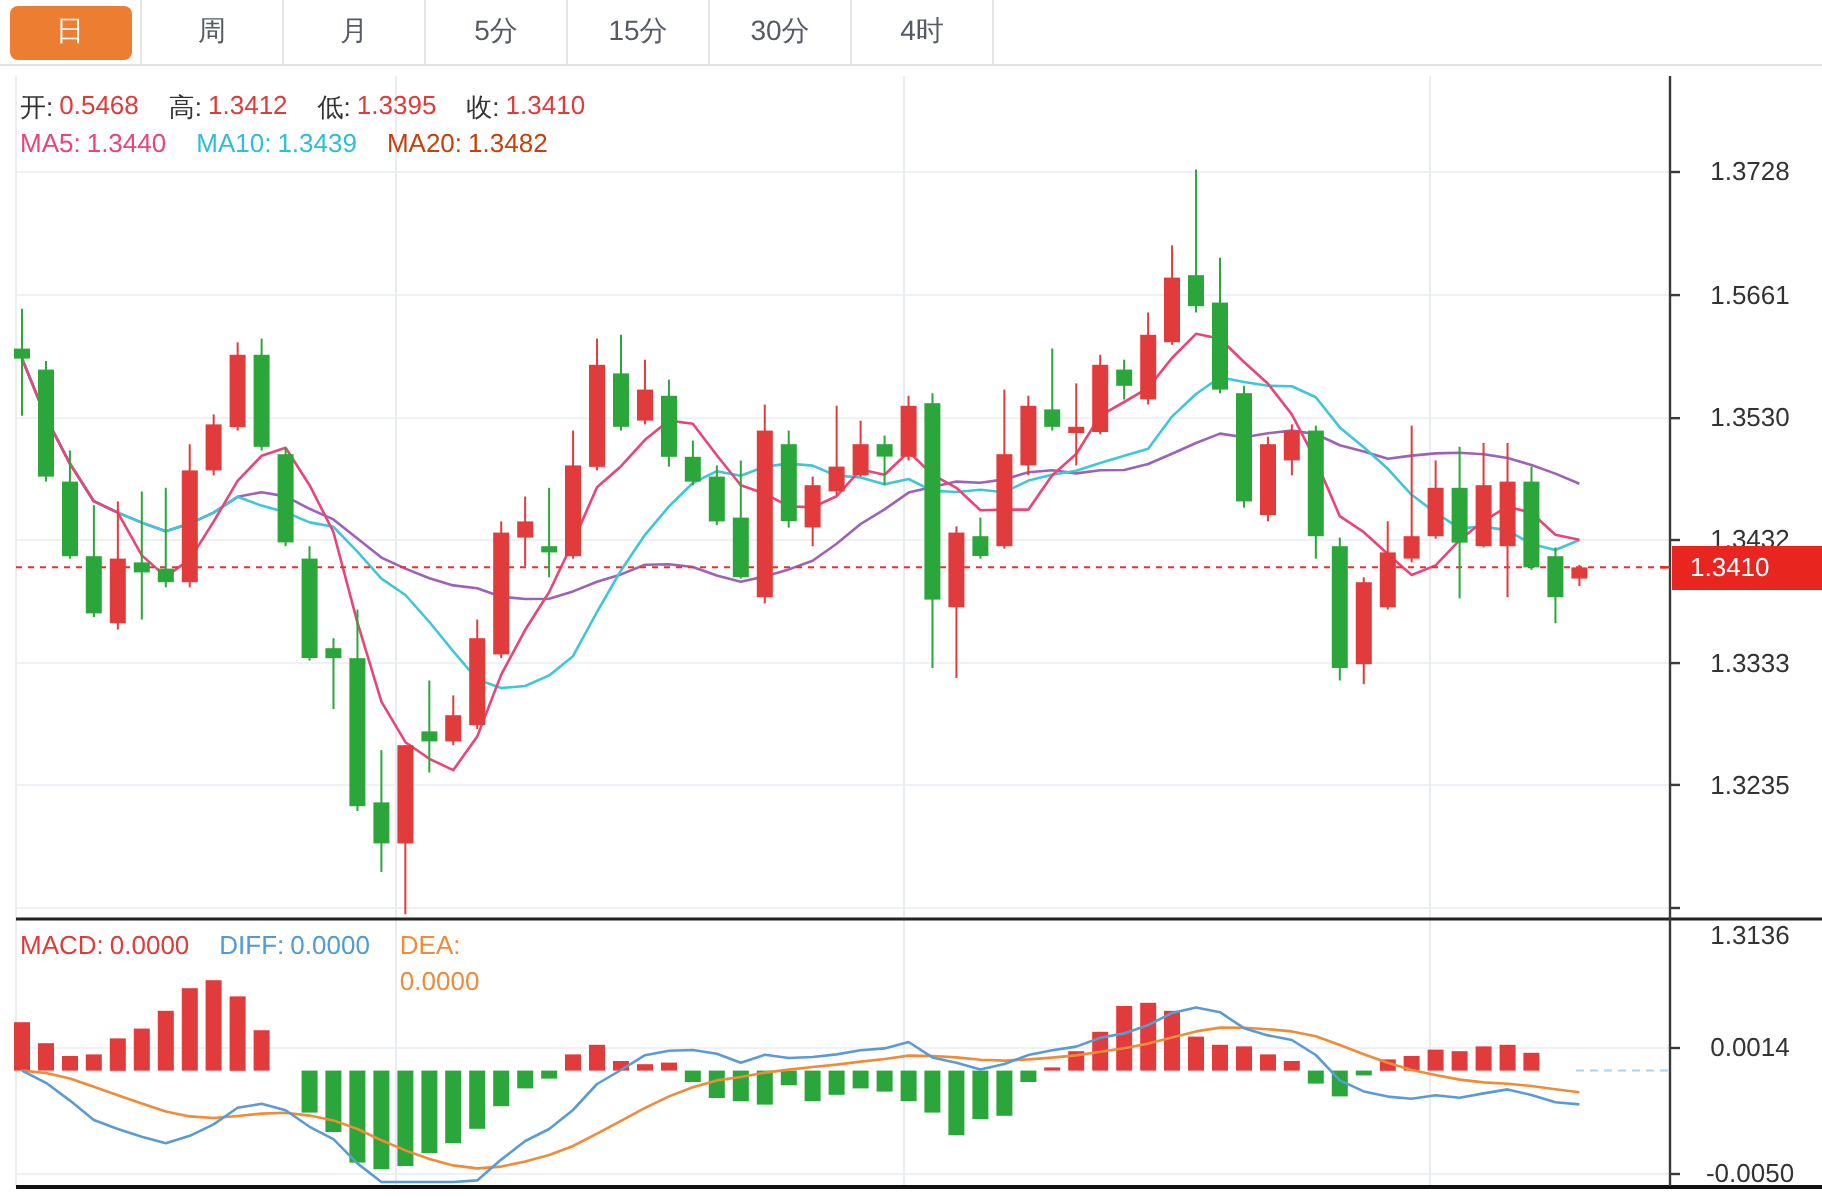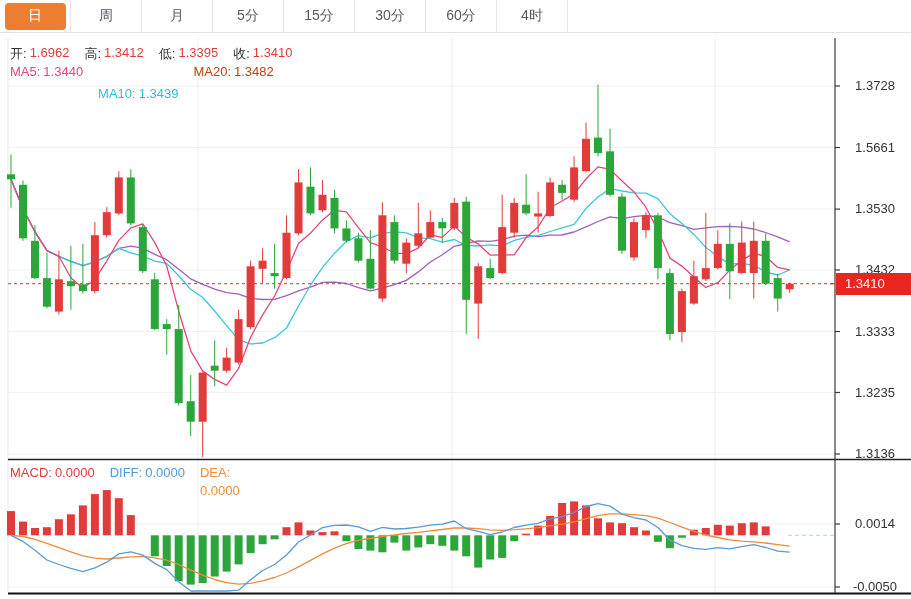--- a/index.html
+++ b/index.html
@@ -24,21 +24,21 @@
   .tab.selected .pill{background:#ed7d31;color:#ffffff;}
   .tabbar-rest{flex:1;border-right:none;}
   
   .row{position:absolute;left:10px;display:flex;gap:15px;font-size:13px;z-index:4;white-space:nowrap;}
   .quote-row{top:45px;}
   .ma-row{top:64px;}
   .macd-row{top:465px;}
   .lbl{color:#333333;}
   .val-red{color:#e03b3b;}
   .ma5{color:#e8457a;}
-  .ma10{color:#2fbfd4;margin-top:22px;}
+  .ma10{color:#2fbfd4;}
   .ma20{color:#c2410c;}
   .diff{color:#4f9ad7;}
   .dea{color:#ee8c3a;flex-direction:column;}
   .pair{display:flex;gap:3px;}
   
   .axis-label{
     position:absolute;left:841px;width:68px;height:16px;line-height:16px;
     font-size:13px;color:#333;text-align:center;z-index:3;
   }
   .price-tag{
@@ -62,23 +62,20 @@
       <span class="pill">月</span>
     </div>
   <div class="tab">
       <span class="pill">5分</span>
     </div>
   <div class="tab">
       <span class="pill">15分</span>
     </div>
   <div class="tab">
       <span class="pill">30分</span>
-    </div>
-  <div class="tab">
-      <span class="pill">60分</span>
     </div>
   <div class="tab">
       <span class="pill">4时</span>
     </div>
   <div class="tab tabbar-rest"></div>
 </div>
 
 <svg id="chart" width="911" height="599" viewBox="0 0 911 599">
     <line x1="8" y1="86" x2="835" y2="86" stroke="#eef1f5" stroke-width="1"></line>
     <line x1="8" y1="147.54054054054075" x2="835" y2="147.54054054054075" stroke="#eef1f5" stroke-width="1"></line>
@@ -306,21 +303,21 @@
     <line x1="835" y1="392.4594594594606" x2="840" y2="392.4594594594606" stroke="#3a3a3a" stroke-width="1.2"></line>
     <line x1="835" y1="454" x2="840" y2="454" stroke="#3a3a3a" stroke-width="1.2"></line>
     <line x1="835" y1="524" x2="840" y2="524" stroke="#3a3a3a" stroke-width="1.2"></line>
     <line x1="835" y1="587" x2="840" y2="587" stroke="#3a3a3a" stroke-width="1.2"></line>
     <line x1="830" y1="283.67567567567625" x2="835" y2="283.67567567567625" stroke="#e8251e" stroke-width="1.2"></line>
   </svg>
 
 <div class="row quote-row">
   <span class="pair">
       <span class="lbl">开:</span>
-      <span class="val-red">1.6962</span>
+      <span class="val-red">0.5468</span>
     </span>
   <span class="pair">
       <span class="lbl">高:</span>
       <span class="val-red">1.3412</span>
     </span>
   <span class="pair">
       <span class="lbl">低:</span>
       <span class="val-red">1.3395</span>
     </span>
   <span class="pair">
@@ -358,18 +355,18 @@
       <span>0.0000</span>
     </span>
 </div>
 
 <div class="axis-label" style="top:78px">1.3728</div>
 <div class="axis-label" style="top:140px">1.5661</div>
 <div class="axis-label" style="top:201px">1.3530</div>
 <div class="axis-label" style="top:262px">1.3432</div>
 <div class="axis-label" style="top:324px">1.3333</div>
 <div class="axis-label" style="top:385px">1.3235</div>
-<div class="axis-label" style="top:446px">1.3136</div>
+<div class="axis-label" style="top:460px">1.3136</div>
 
 <div class="price-tag" style="top:273px">1.3410</div>
 
 <div class="axis-label" style="top:516px">0.0014</div>
 <div class="axis-label" style="top:579px">-0.0050</div>
 
 </body></html>

